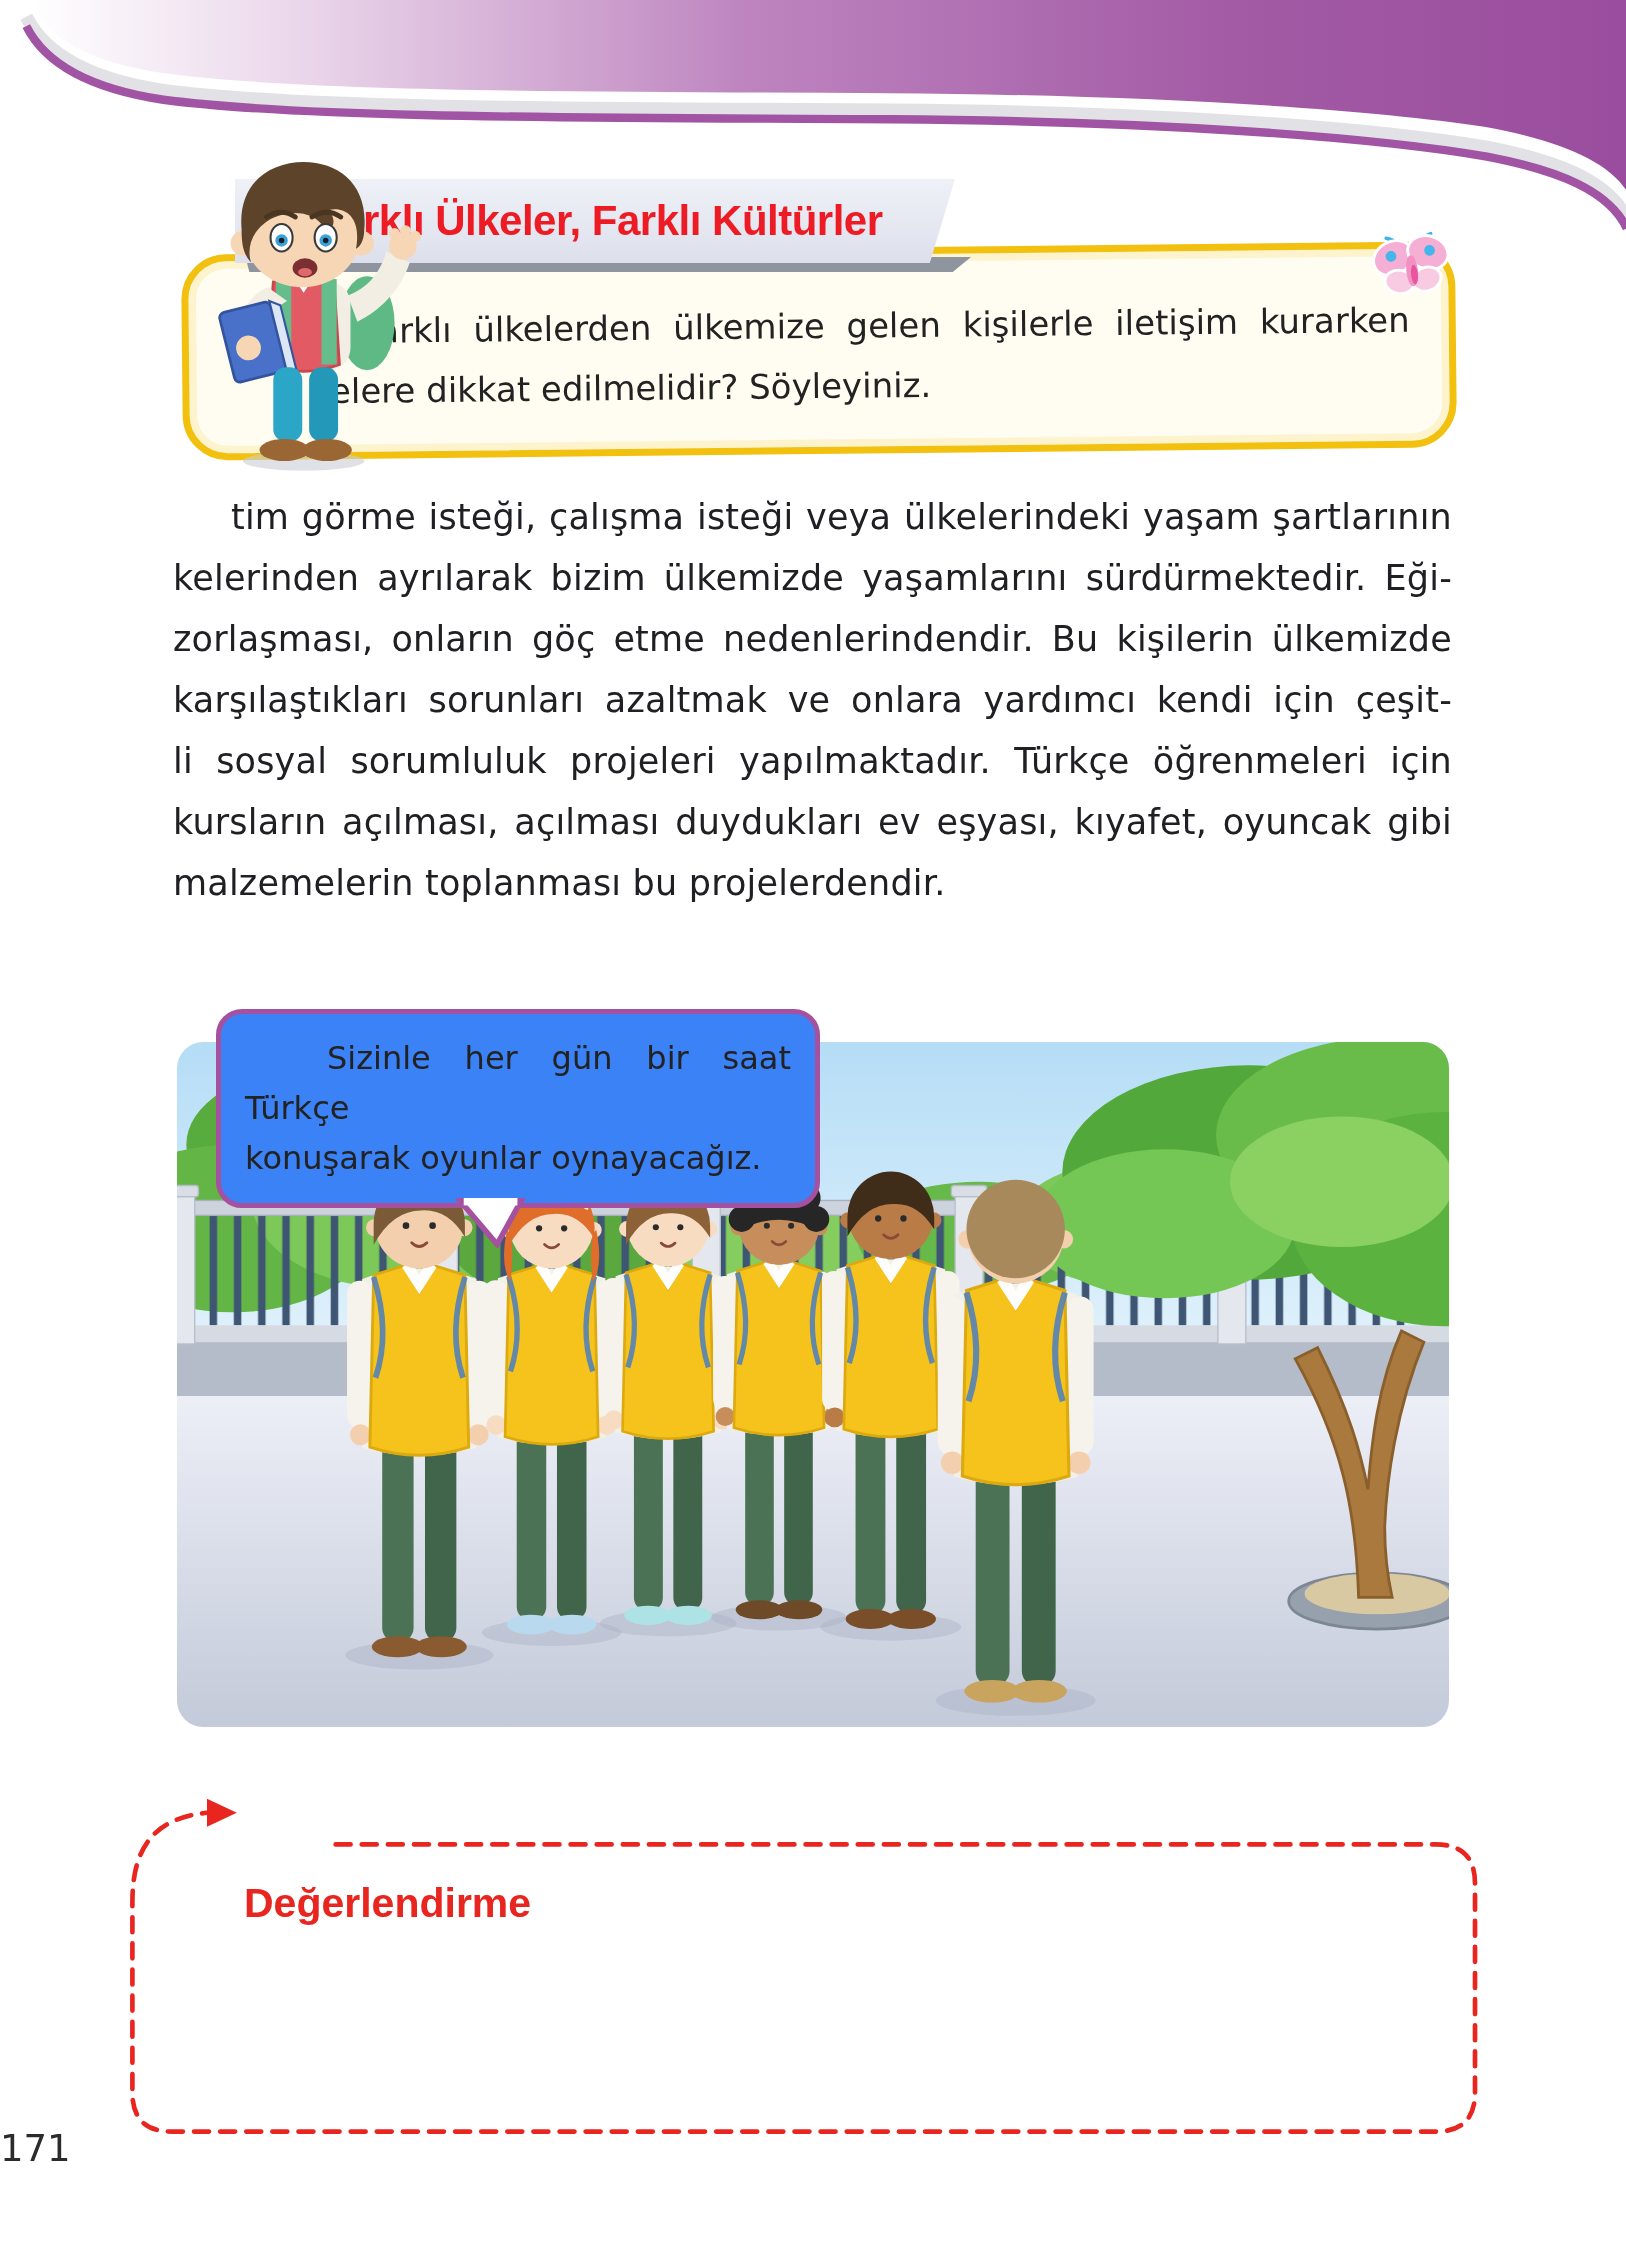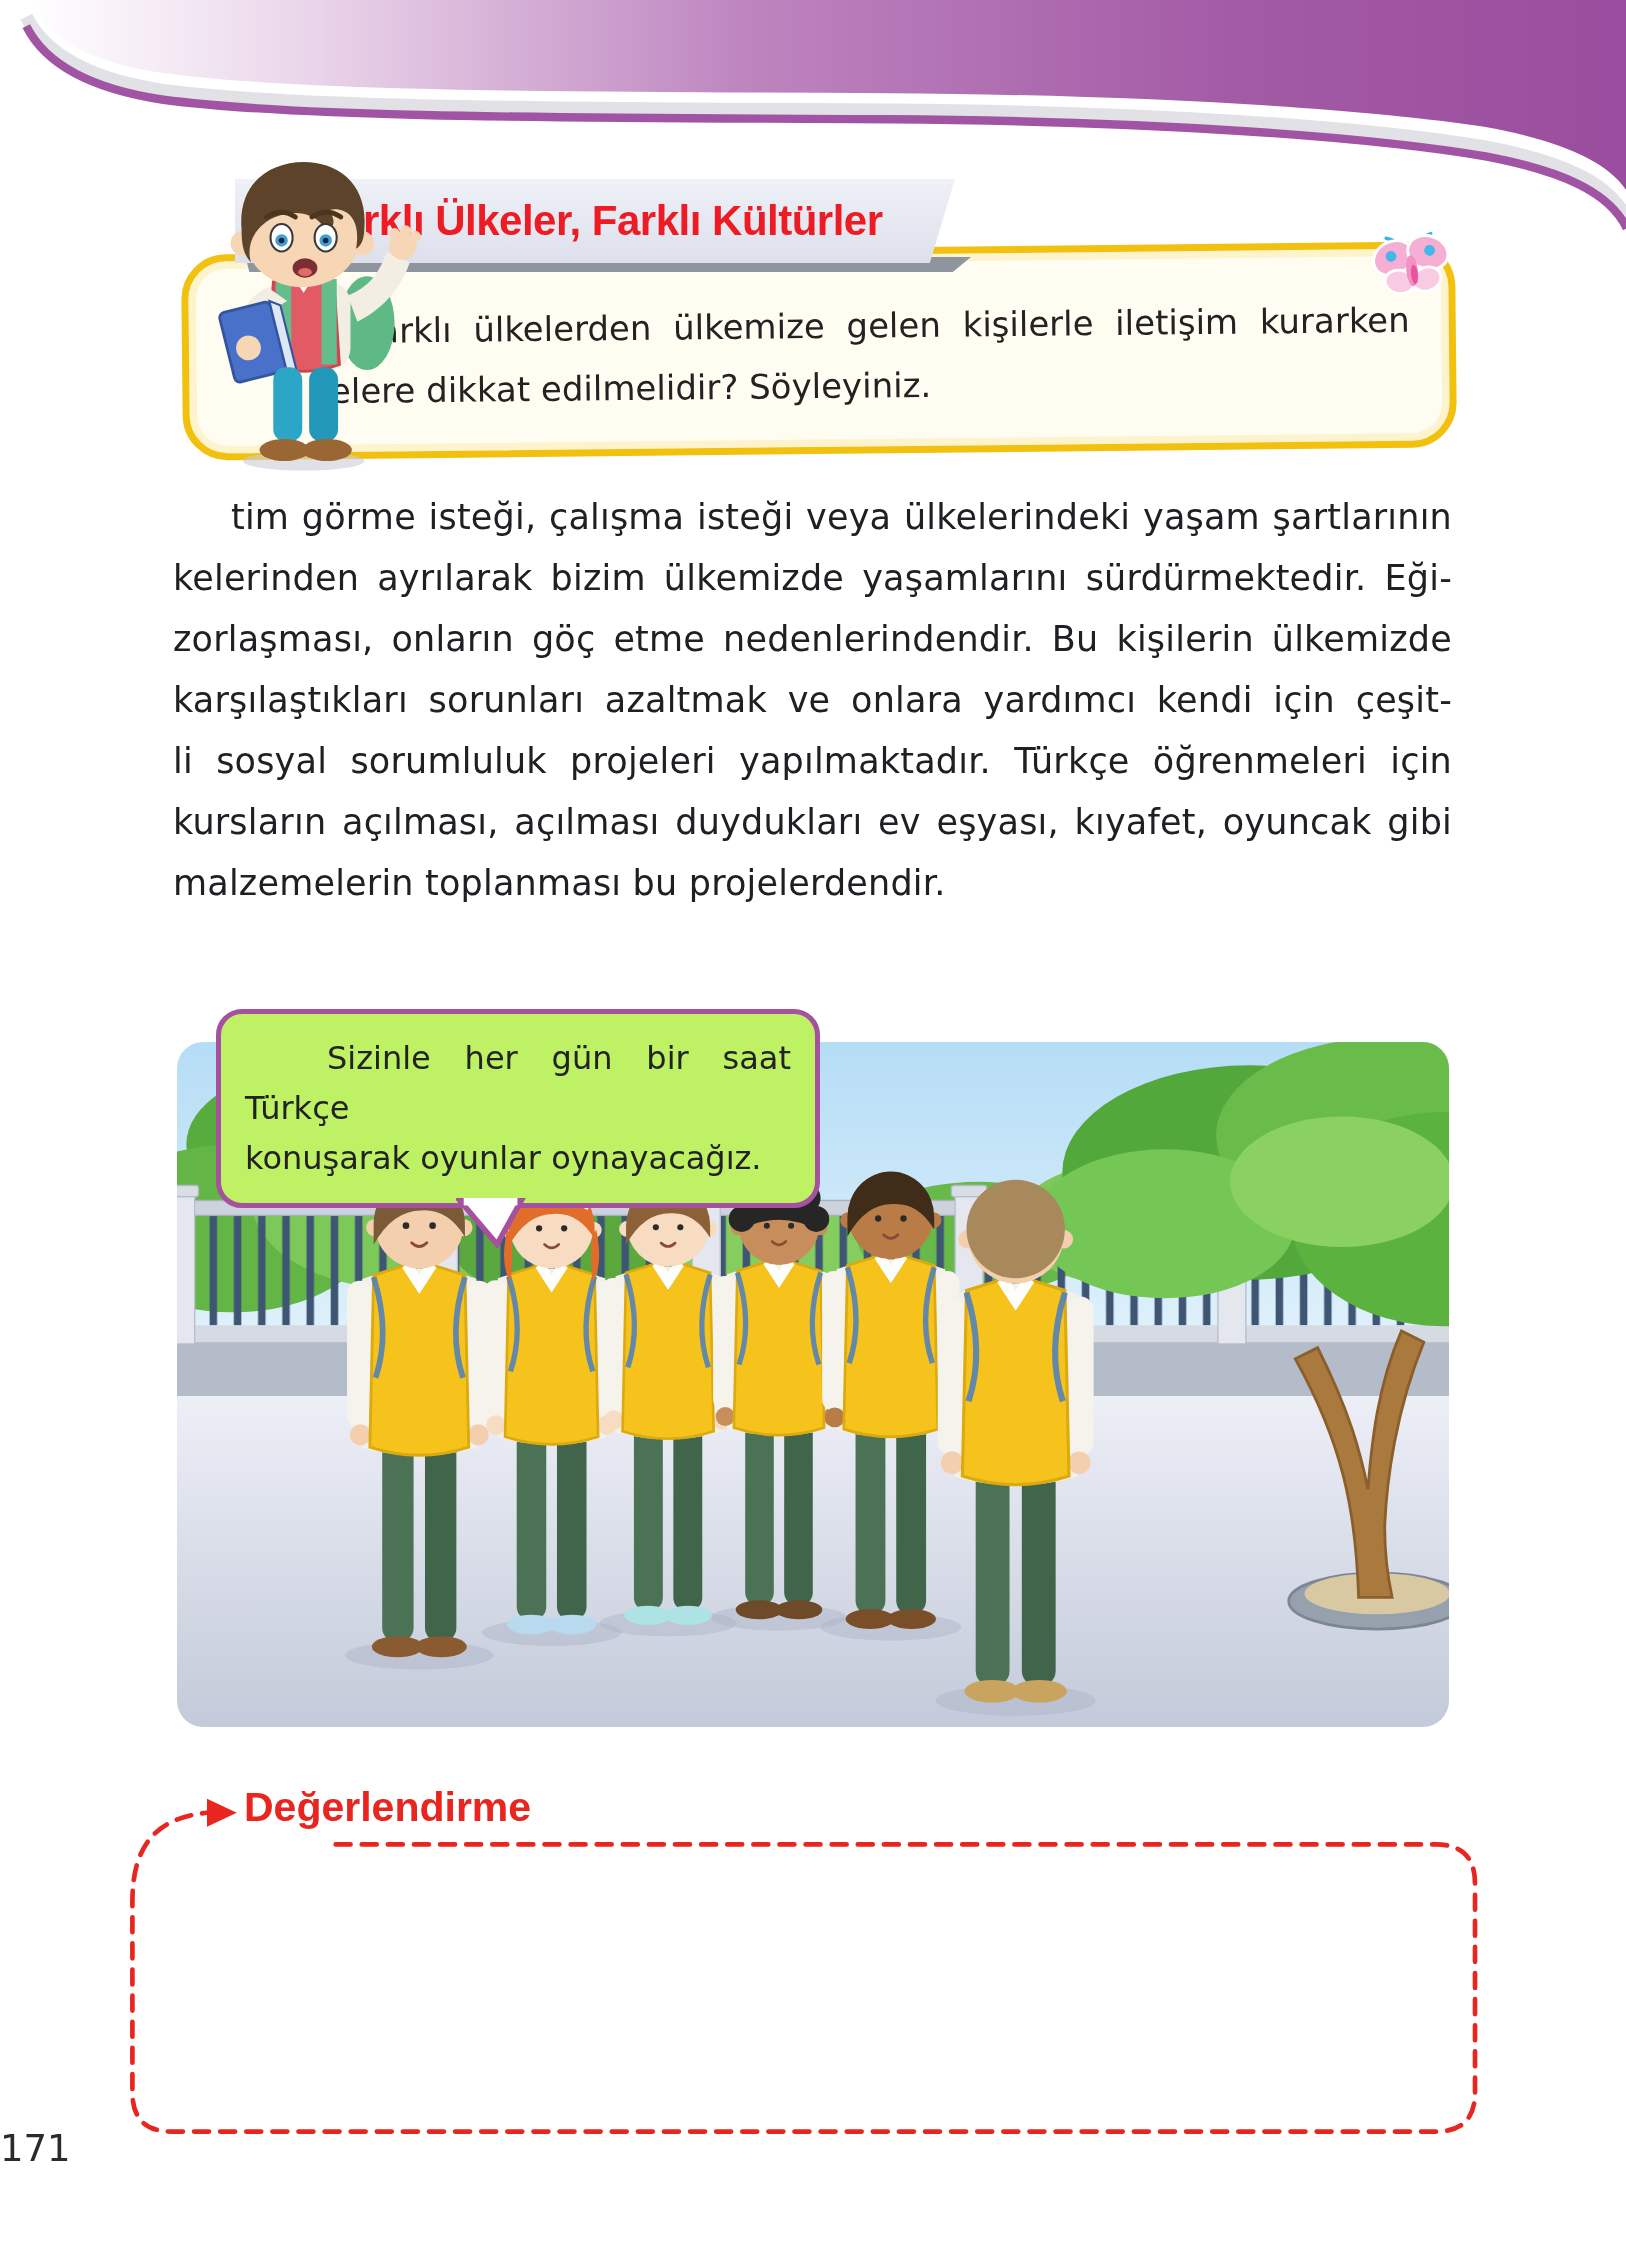--- a/index.html
+++ b/index.html
@@ -37,29 +37,29 @@
 
   .jline{text-align:justify;text-align-last:justify;}
   .jline.last{text-align-last:left;}
   .qbox-text .jline:first-child{text-indent:54px;}
   .para .jline:first-child{text-indent:58px;}
   .bubble-text .jline:first-child{text-indent:82px;}
   .eval-text .jline:first-child{text-indent:58px;}
 
   
   .scene{left:177px;top:1042px;width:1272px;height:685px;z-index:2;}
-  .bubble{left:216px;top:1009px;width:604px;z-index:7;background:#bef264;
+  .bubble{left:216px;top:1009px;width:604px;z-index:7;background:#3b82f6;
     border:5.6px solid var(--bubble-border-purple,#a5519f);border-radius:26px;
     padding:18.6px 24px 20.5px 24px;box-sizing:border-box;}
   .bubble-text{font-size:32px;line-height:50px;color:#222;}
   .bubble-tail{position:absolute;left:235px;bottom:-45px;}
 
   
   .eval-svg{left:0;top:1753px;z-index:2;}
-  .eval-heading{left:244px;top:1784px;z-index:3;font-family:"Liberation Sans",sans-serif;
+  .eval-heading{left:244px;top:1880px;z-index:3;font-family:"Liberation Sans",sans-serif;
     font-weight:bold;font-size:41px;color:var(--evaluation-red,#e8251f);}
   .eval-inner{left:160px;top:1863px;width:1301px;height:248px;z-index:1;
     background:var(--evaluation-box-bg,#fbf8e2);border-radius:24px;}
   .eval-text{position:absolute;left:43px;right:37px;top:43px;font-size:35px;
     line-height:63px;color:#202024;}
 
   .page-number{left:0;top:2127px;width:100%;text-align:left;font-size:37px;
     color:#2b2b2b;z-index:2;}
 </style>
 </head>

